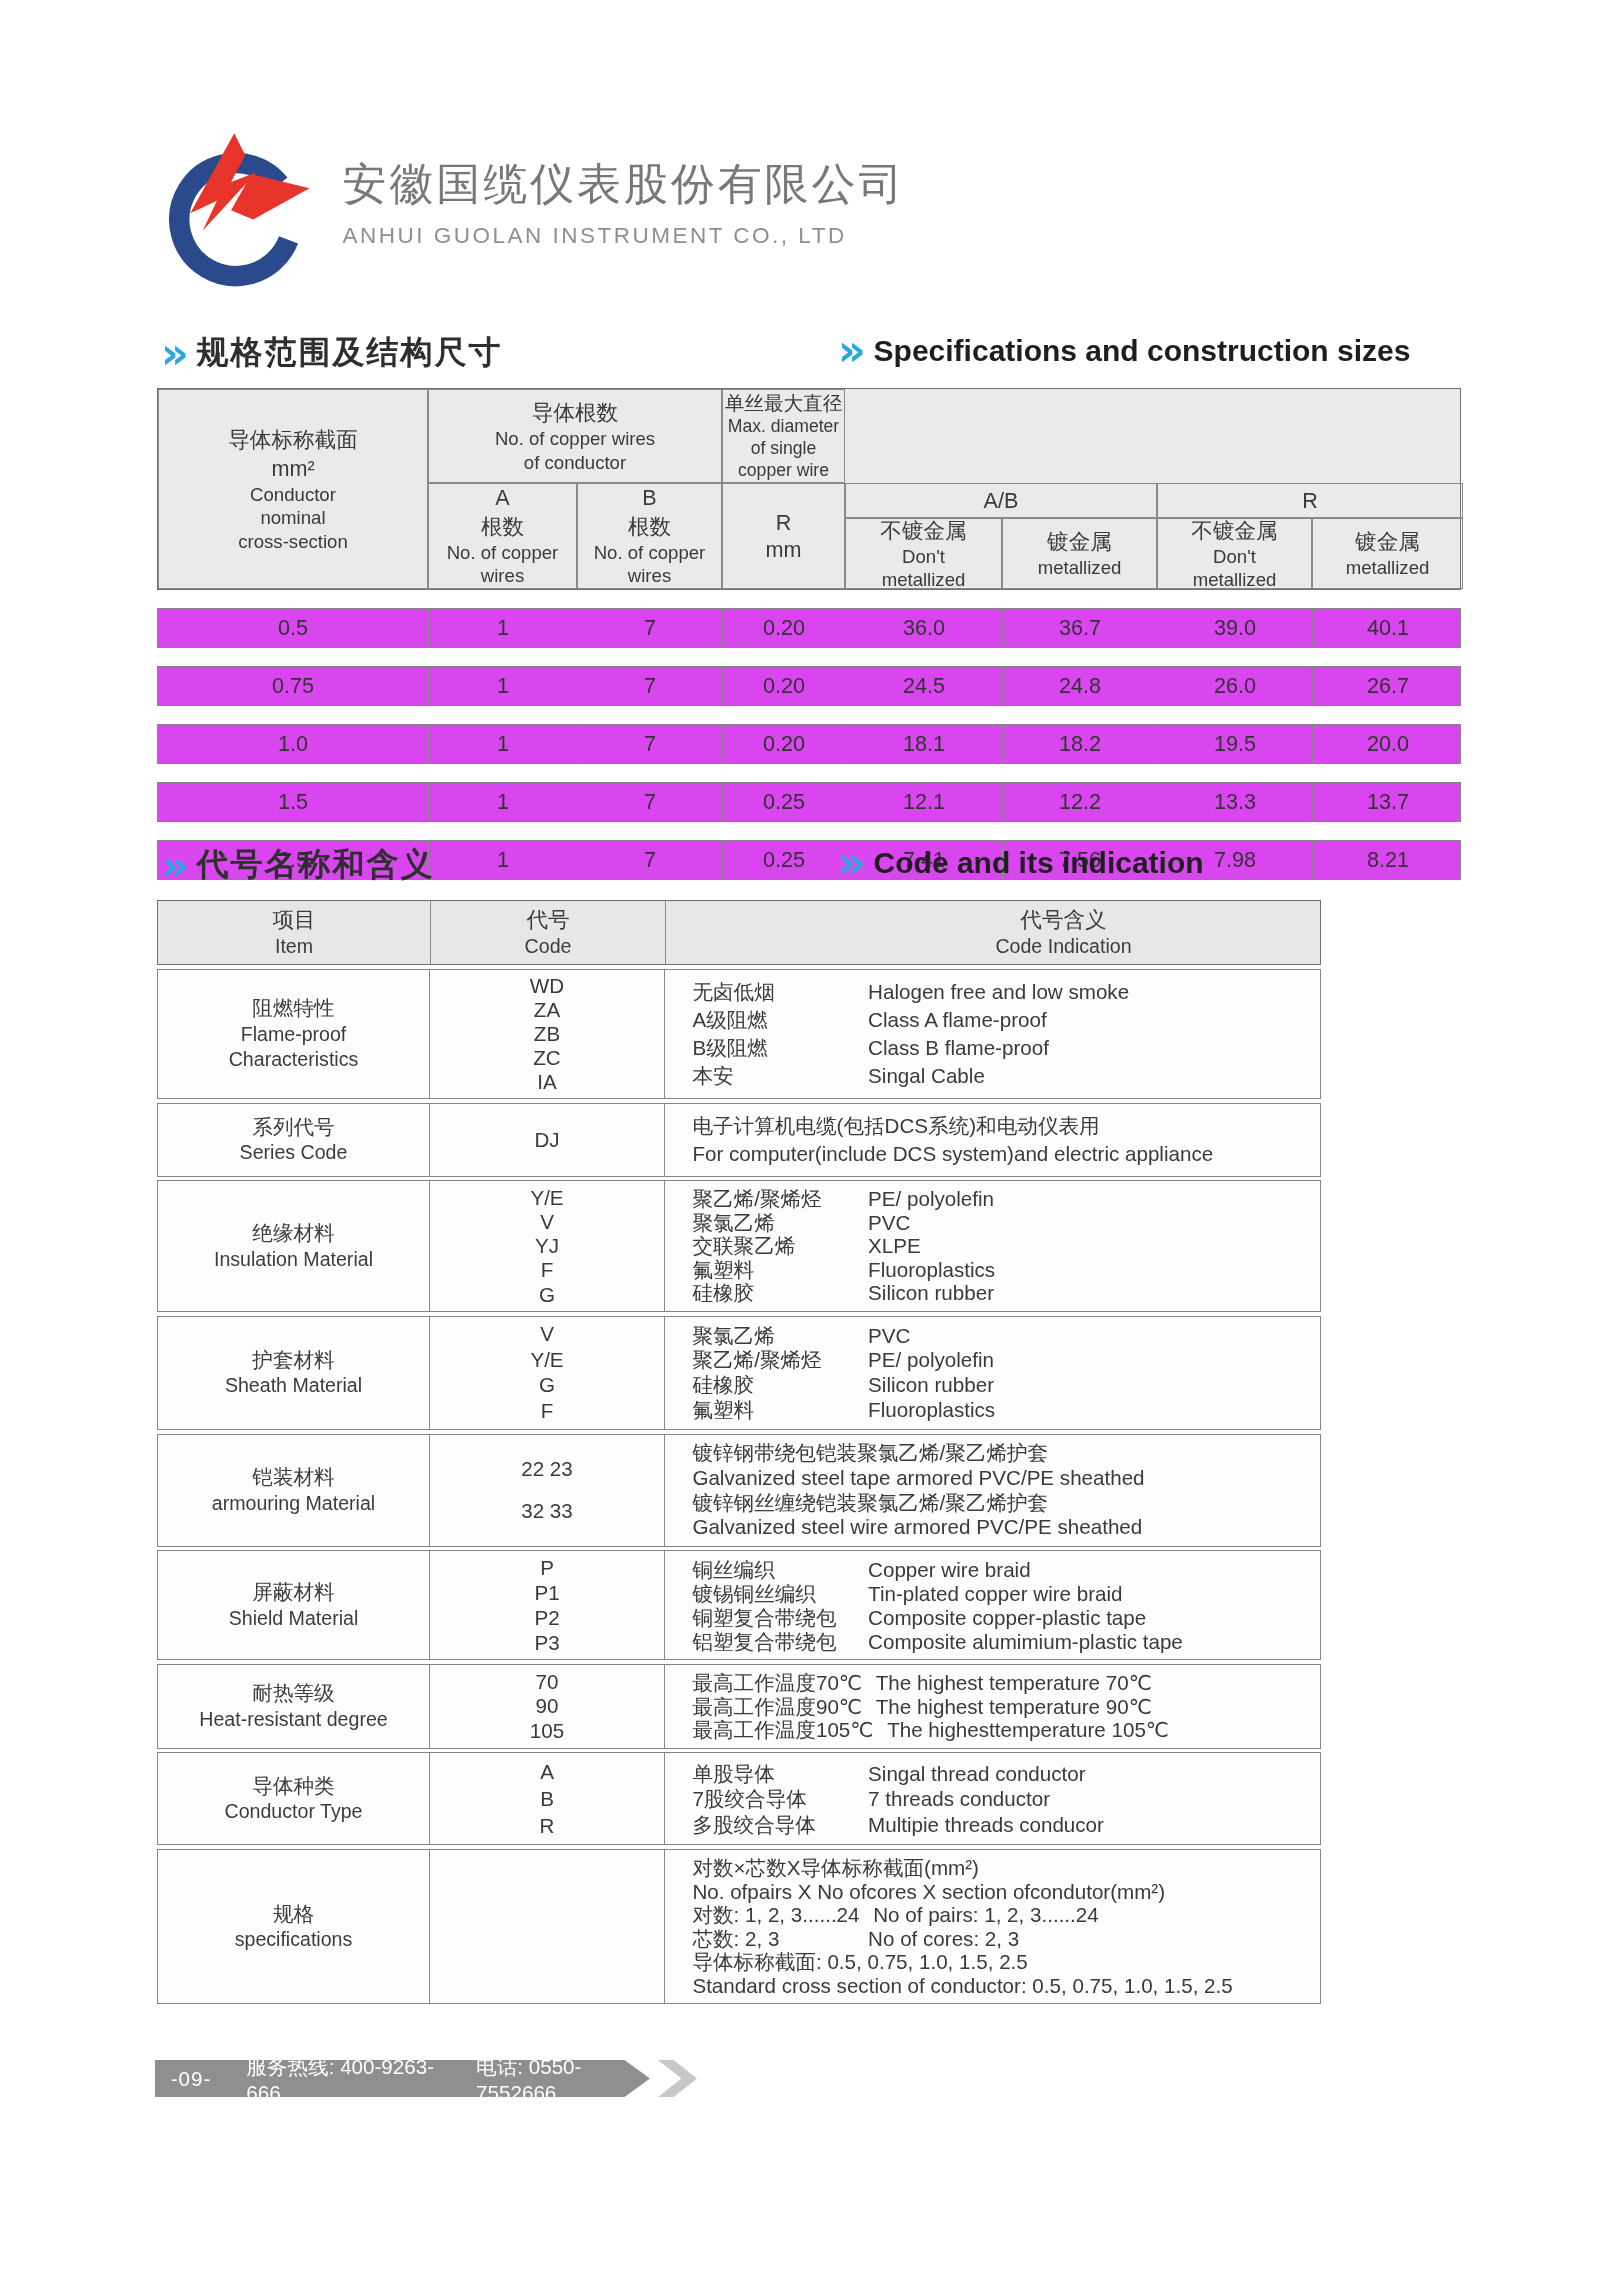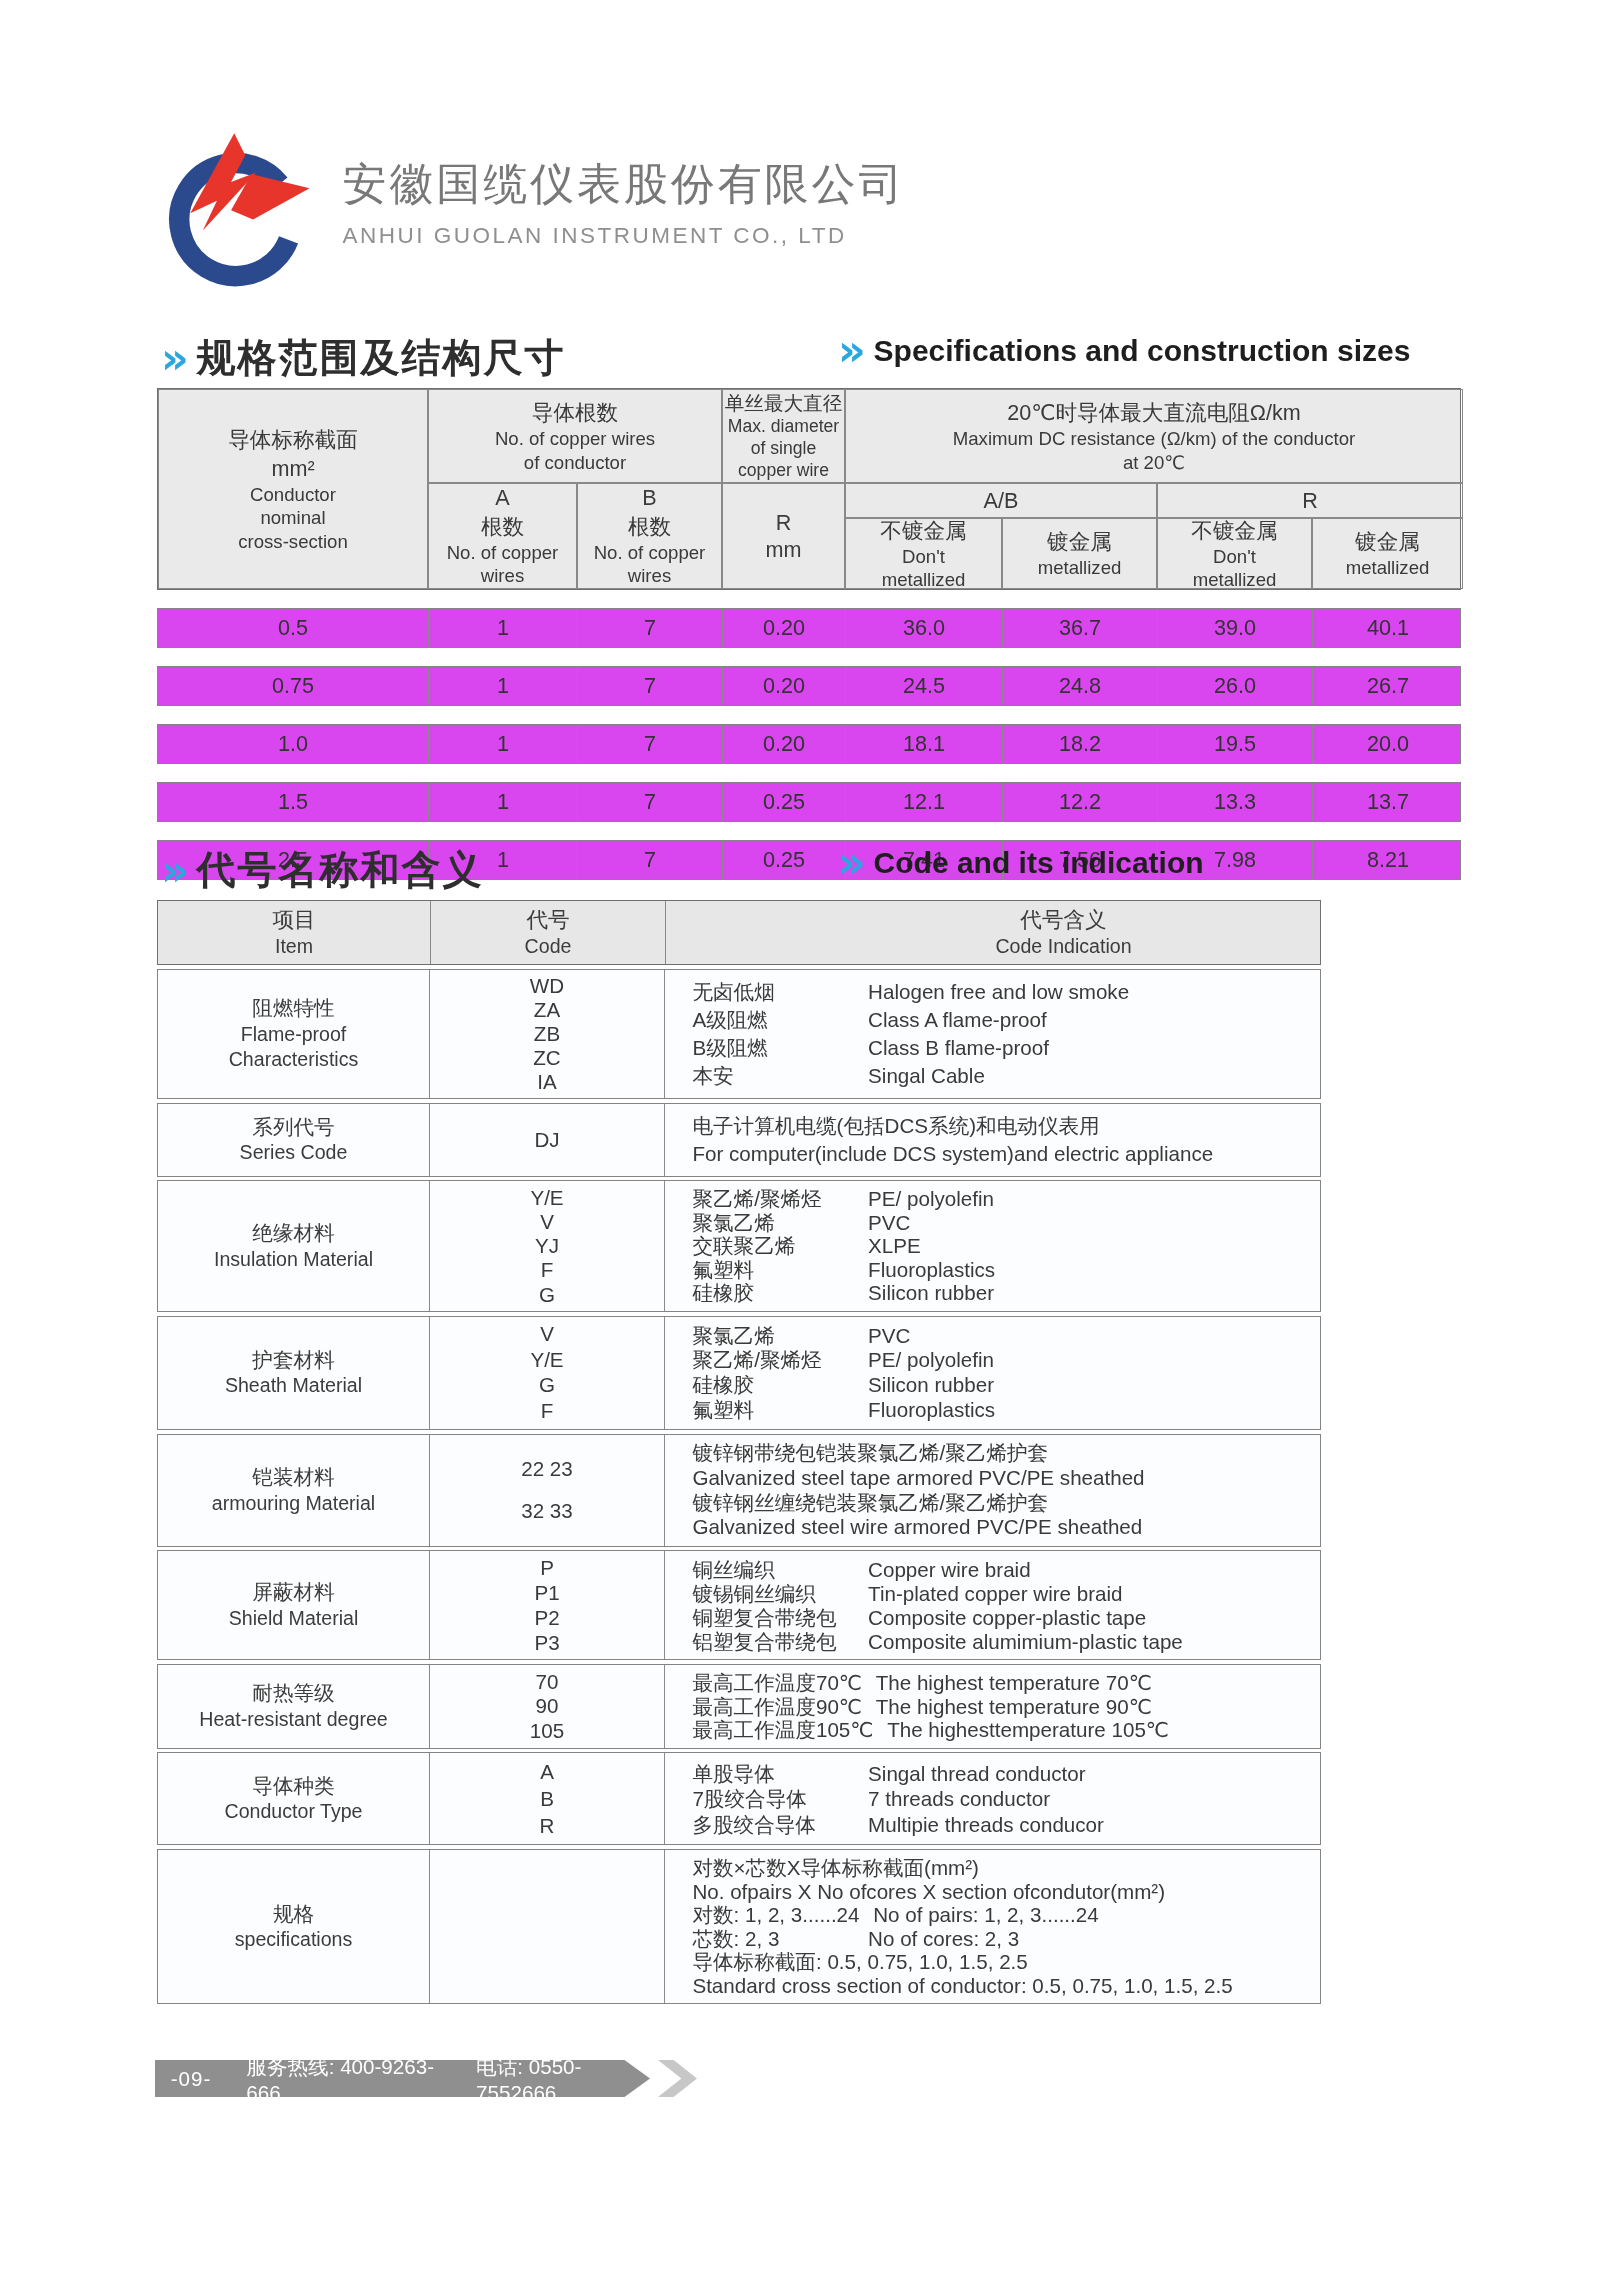--- a/index.html
+++ b/index.html
@@ -13,21 +13,21 @@
   .brand-text{margin-left:23.5px;margin-top:25.5px;}
   .brand-cn{font-size:44px;color:#787878;letter-spacing:2.9px;}
   .brand-en{font-size:22.5px;color:#8f8f8f;letter-spacing:2.5px;margin-top:9.8px;}
   
   .section-heading{position:absolute;left:157px;width:1306px;height:45px;}
   .sh1{top:331px;} .sh2{top:843px;}
   .heading-left{position:absolute;left:3.9px;top:0;display:flex;align-items:center;}
   .heading-right{position:absolute;left:681px;top:0;display:flex;align-items:center;}
   .chev{color:#2ba7e0;font-size:43px;font-weight:bold;line-height:39px;margin-right:7.8px;
         font-family:"DejaVu Sans",sans-serif;}
-  .ht-cn{font-size:39px;font-weight:bold;color:#2e2e2e;letter-spacing:2px;}
+  .ht-cn{font-size:32px;font-weight:bold;color:#2e2e2e;letter-spacing:2px;}
   .ht-en{font-size:30px;font-weight:bold;color:#1e1e1e;}
   
   .table1{position:absolute;left:157px;top:388px;width:1304px;}
   .t1-header{
     display:grid;box-sizing:border-box;
     grid-template-columns:270px 149px 145px 123px 157px 155px 155px 151px;
     grid-template-rows:94px 35px 71px;
     background:#eaeaea;border:1px solid #6f6f6f;
   }
   .t1h{border:1px solid #898989;box-sizing:border-box;display:flex;flex-direction:column;
@@ -131,25 +131,20 @@
         <div class="cn">导体根数</div>
         <div class="en">No. of copper wires</div>
         <div class="en">of conductor</div>
       </div>
       <div class="t1h c-diam">
         <div class="cn">单丝最大直径</div>
         <div class="en">Max. diameter</div>
         <div class="en">of single</div>
         <div class="en">copper wire</div>
       </div>
-      <div class="t1h c-res">
-        <div class="cn">20℃时导体最大直流电阻Ω/km</div>
-        <div class="en">Maximum DC resistance (Ω/km) of the conductor</div>
-        <div class="en">at 20℃</div>
-      </div>
       <div class="t1h c-a">
         <div class="lbl">A</div>
         <div class="cn">根数</div>
         <div class="en">No. of copper</div>
         <div class="en">wires</div>
       </div>
       <div class="t1h c-b">
         <div class="lbl">B</div>
         <div class="cn">根数</div>
         <div class="en">No. of copper</div>

